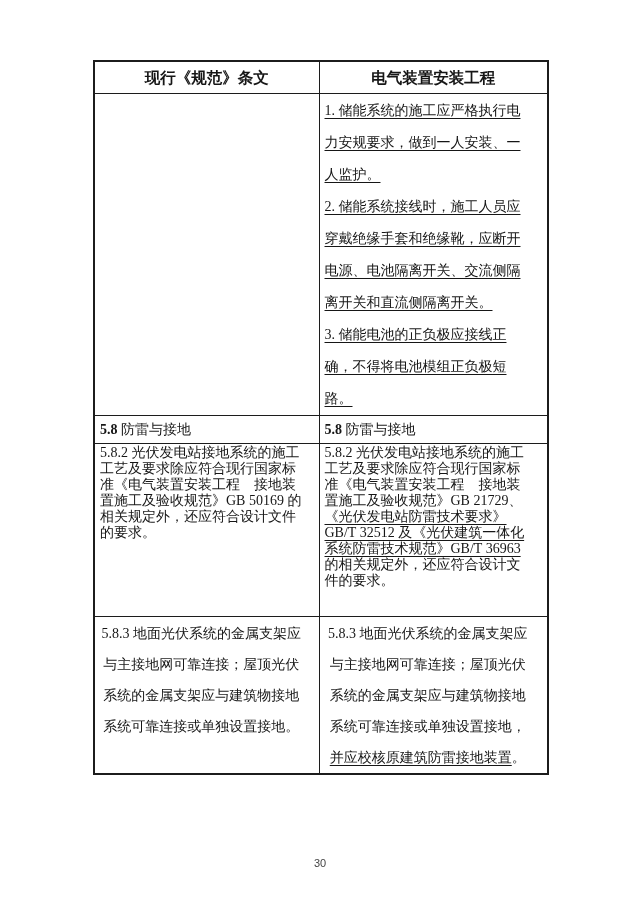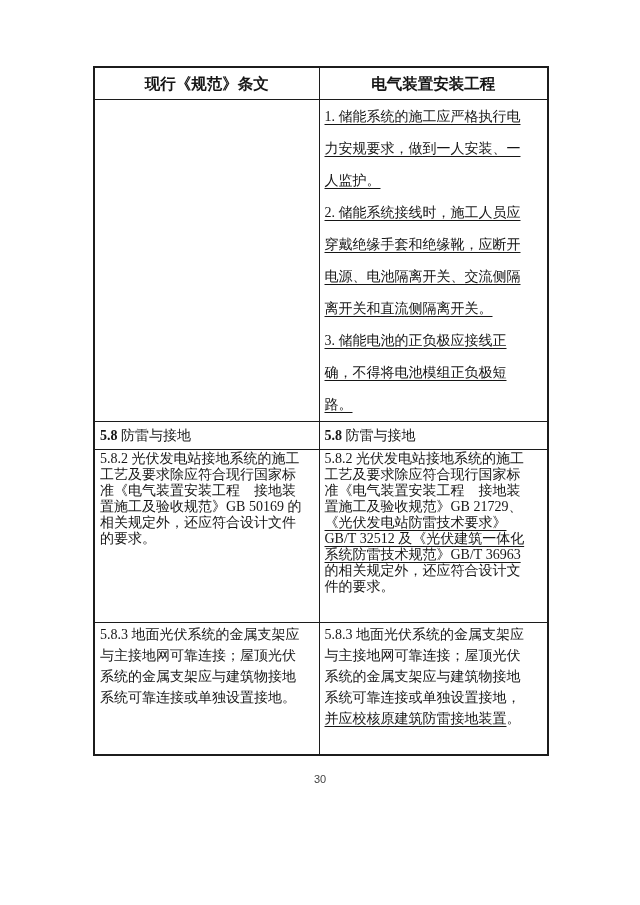--- a/index.html
+++ b/index.html
@@ -11,21 +11,21 @@
     position: relative;
     width: 640px;
     height: 905px;
     overflow: hidden;
     font-family: "Liberation Serif", "DejaVu Serif", serif;
     color: #161616;
   }
   table.cmp {
     position: absolute;
     left: 93px;
-    top: 66px;
+    top: 60px;
     width: 454px;
     border-collapse: collapse;
     table-layout: fixed;
     border: 2px solid #1c1c1c;
   }
   table.cmp col.c-left  { width: 225px; }
   table.cmp col.c-right { width: 229px; }
   table.cmp th, table.cmp td {
     border: 1px solid #1c1c1c;
     vertical-align: top;
@@ -44,38 +44,38 @@
     font-size: 14px;
     text-align: left;
   }
   td p { margin: 0; padding: 0; }
 
   
   tr.r0 td { height: 254px; line-height: 32px;   }
   tr.r1 td { height: 57px;  line-height: 29px;   }
   tr.r2 td { height: 26px;  line-height: 26px;   }
   tr.r3 td { height: 171px; line-height: 16px; }
-  tr.r4 td { height: 130px; line-height: 21px; }
+  tr.r4 td { height: 130px; line-height: 31px; text-align: center; }
   tr.r5 td { height: 40px;  line-height: 21px;   }
 
   
   .seg-u {
     text-decoration: underline;
     text-decoration-thickness: 1px;
     text-underline-offset: 3px;
   }
   .seg-box {
     border: 1px solid #1c1c1c;
     padding: 0 2px;
   }
   .seg-b { font-weight: 700; }
 
   .pageno {
     position: absolute;
-    top: 773px;
+    top: 857px;
     left: 93px;
     width: 454px;
     text-align: center;
     font-size: 11px;
     color: #444444;
     font-family: "Liberation Sans", "DejaVu Sans", sans-serif;
   }
 </style>
 </head>
 <body>

